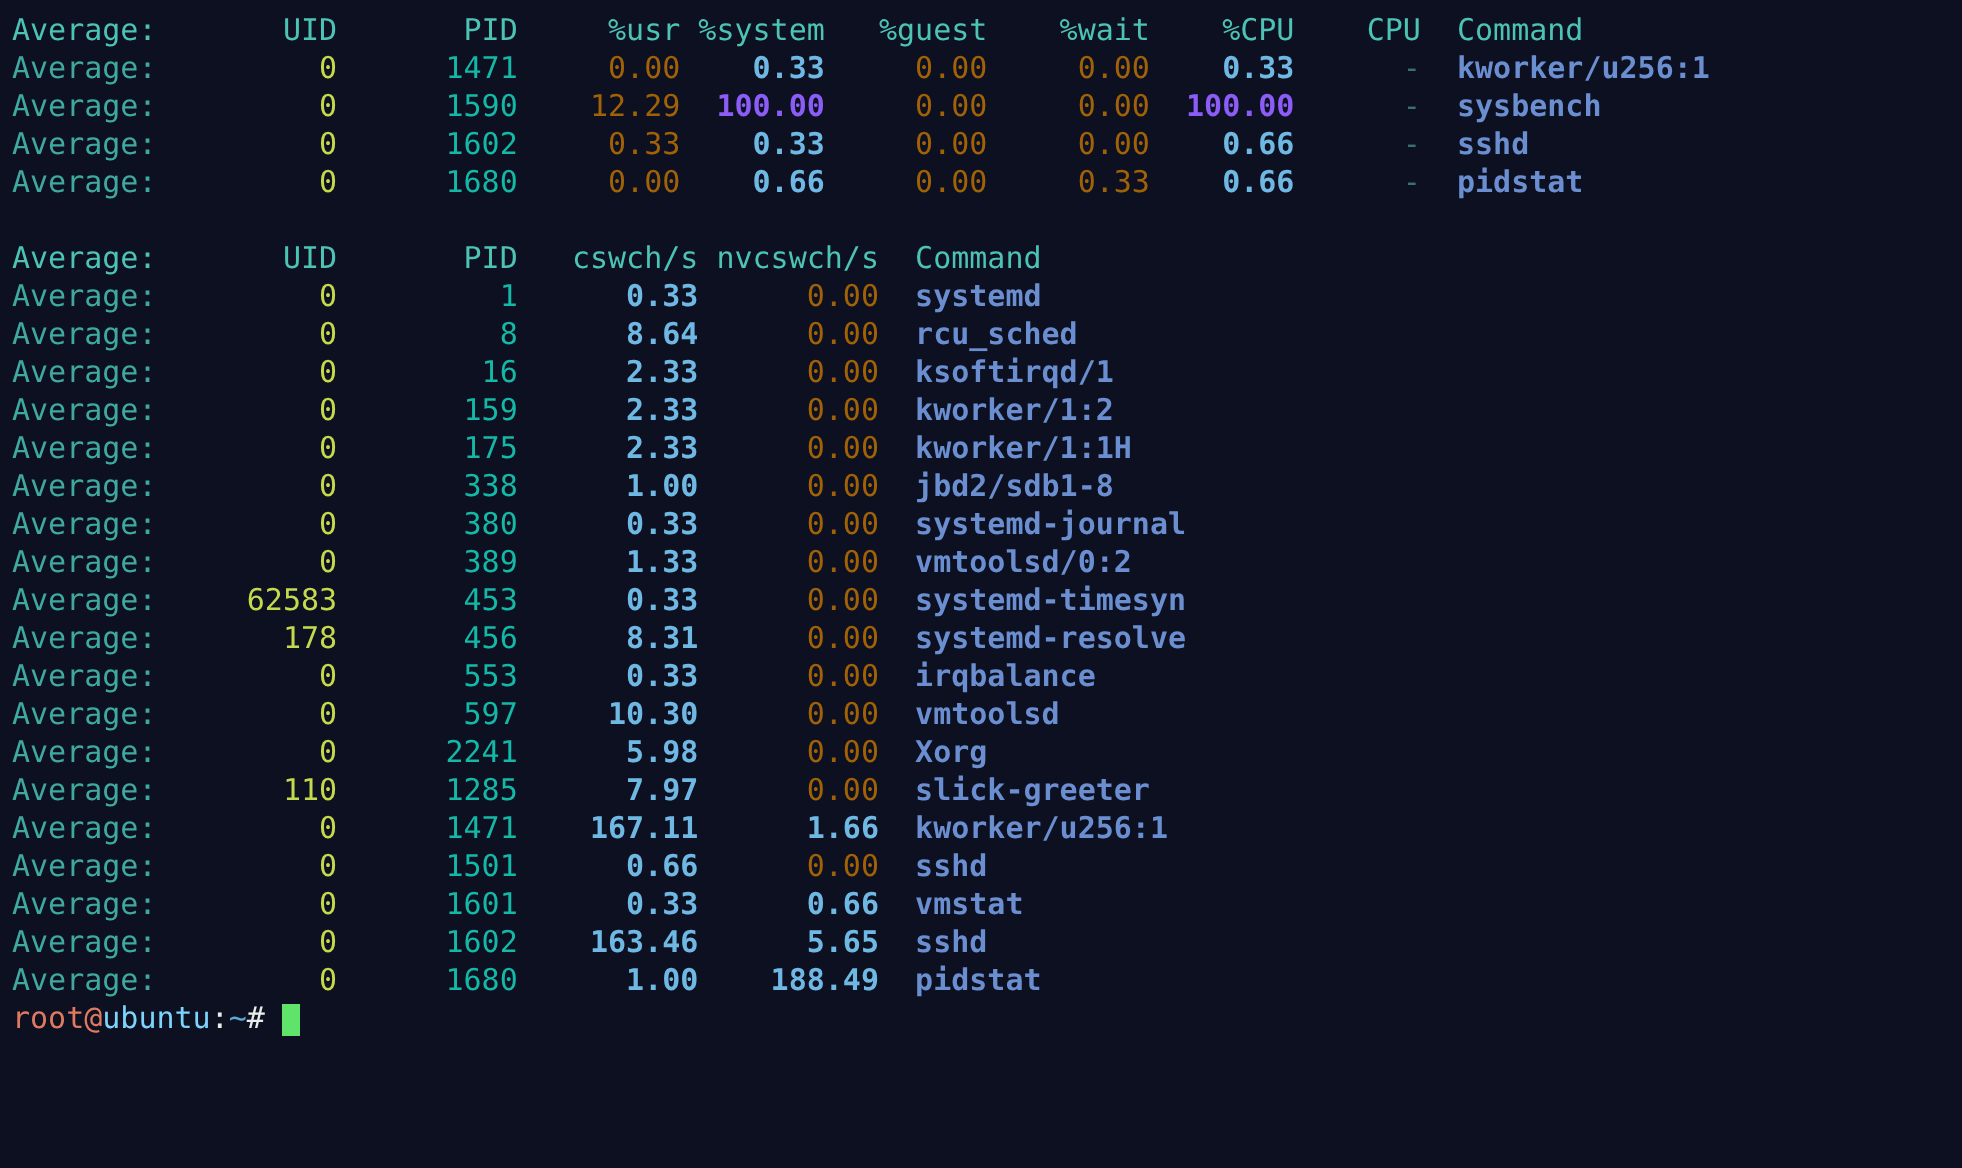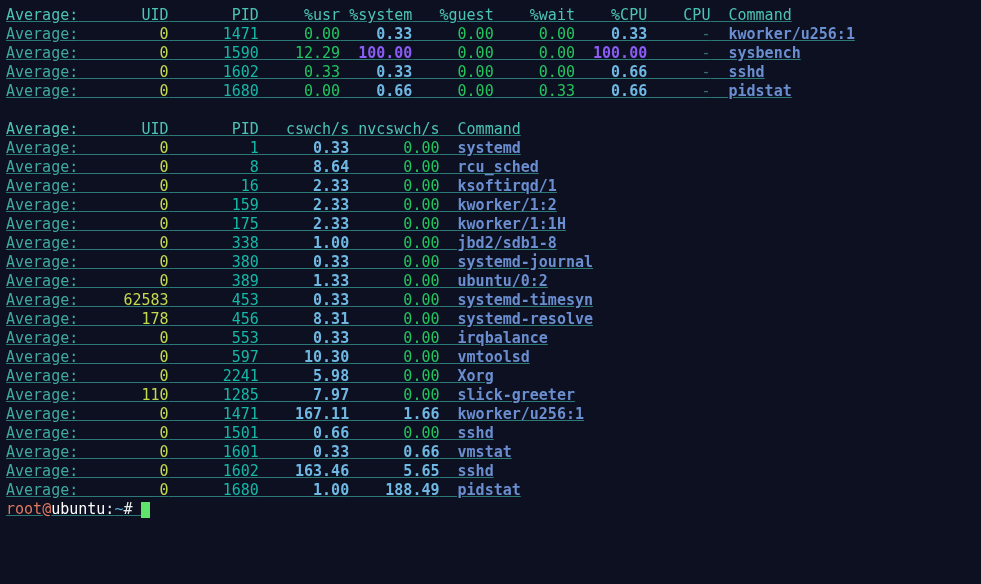--- a/index.html
+++ b/index.html
@@ -5,33 +5,33 @@
   html,body{
     margin:0;padding:0;
     background:#0c1021;
     color:#2b7a78;
     font-family:Consolas,"DejaVu Sans Mono","Liberation Mono",monospace;
     font-size:15px;
     line-height:19px;
     width:981px;height:584px;
     overflow:hidden;
   }
-  .term{padding:6px 6px 6px 6px;text-decoration:underline;}
+  .term{padding:6px 6px 6px 6px;}
   .row{white-space:pre;}
   .lbl{color:#3fa9a0;} 
   .hdr{color:#4dc3b5;} 
   .uid{color:#c5d94c;} 
   .pid{color:#14b8a6;} 
-  .val{color:#22c55e;} 
+  .val{color:#a16207;} 
   .valb{color:#6fb8e3;font-weight:bold;}
   .red{color:#8b5cf6;font-weight:bold;}
   .cmd{color:#6a8ecf;font-weight:bold;}
   .dash{color:#3b6f78;}
   .prompt-user{color:#e07a5f;text-align:center;}
-  .prompt-host{color:#ffffff;text-align:center;}
+  .prompt-host{color:#7dd3fc;text-align:center;}
   .prompt-path{color:#5fa8d3;}
   .prompt-sym{color:#e8edea;}
   .cursor{
     display:inline-block;width:9px;height:16px;
     background:#5fe36a;vertical-align:text-bottom;
   }
   .gap{height:19px;}
 </style>
 </head>
 <body>
@@ -52,21 +52,21 @@
 <div class="row"><span class="hdr">Average:</span><span class="hdr" id="h2-uid">       UID</span><span class="hdr" id="h2-pid">       PID</span><span class="hdr" id="h2-cswch">   cswch/s</span><span class="hdr" id="h2-nvcswch"> nvcswch/s</span><span class="hdr" id="h2-cmd">  Command</span></div>
 
 <div id="table2-body">
       <div class="row"><span class="lbl">Average:</span><span class="uid">         0</span><span class="pid">         1</span><span class="valb">      0.33</span><span class="val">      0.00</span><span class="cmd">  systemd</span></div>
       <div class="row"><span class="lbl">Average:</span><span class="uid">         0</span><span class="pid">         8</span><span class="valb">      8.64</span><span class="val">      0.00</span><span class="cmd">  rcu_sched</span></div>
       <div class="row"><span class="lbl">Average:</span><span class="uid">         0</span><span class="pid">        16</span><span class="valb">      2.33</span><span class="val">      0.00</span><span class="cmd">  ksoftirqd/1</span></div>
       <div class="row"><span class="lbl">Average:</span><span class="uid">         0</span><span class="pid">       159</span><span class="valb">      2.33</span><span class="val">      0.00</span><span class="cmd">  kworker/1:2</span></div>
       <div class="row"><span class="lbl">Average:</span><span class="uid">         0</span><span class="pid">       175</span><span class="valb">      2.33</span><span class="val">      0.00</span><span class="cmd">  kworker/1:1H</span></div>
       <div class="row"><span class="lbl">Average:</span><span class="uid">         0</span><span class="pid">       338</span><span class="valb">      1.00</span><span class="val">      0.00</span><span class="cmd">  jbd2/sdb1-8</span></div>
       <div class="row"><span class="lbl">Average:</span><span class="uid">         0</span><span class="pid">       380</span><span class="valb">      0.33</span><span class="val">      0.00</span><span class="cmd">  systemd-journal</span></div>
-      <div class="row"><span class="lbl">Average:</span><span class="uid">         0</span><span class="pid">       389</span><span class="valb">      1.33</span><span class="val">      0.00</span><span class="cmd">  ubuntu/0:2</span></div>
+      <div class="row"><span class="lbl">Average:</span><span class="uid">         0</span><span class="pid">       389</span><span class="valb">      1.33</span><span class="val">      0.00</span><span class="cmd">  vmtoolsd/0:2</span></div>
       <div class="row"><span class="lbl">Average:</span><span class="uid">     62583</span><span class="pid">       453</span><span class="valb">      0.33</span><span class="val">      0.00</span><span class="cmd">  systemd-timesyn</span></div>
       <div class="row"><span class="lbl">Average:</span><span class="uid">       178</span><span class="pid">       456</span><span class="valb">      8.31</span><span class="val">      0.00</span><span class="cmd">  systemd-resolve</span></div>
       <div class="row"><span class="lbl">Average:</span><span class="uid">         0</span><span class="pid">       553</span><span class="valb">      0.33</span><span class="val">      0.00</span><span class="cmd">  irqbalance</span></div>
       <div class="row"><span class="lbl">Average:</span><span class="uid">         0</span><span class="pid">       597</span><span class="valb">     10.30</span><span class="val">      0.00</span><span class="cmd">  vmtoolsd</span></div>
       <div class="row"><span class="lbl">Average:</span><span class="uid">         0</span><span class="pid">      2241</span><span class="valb">      5.98</span><span class="val">      0.00</span><span class="cmd">  Xorg</span></div>
       <div class="row"><span class="lbl">Average:</span><span class="uid">       110</span><span class="pid">      1285</span><span class="valb">      7.97</span><span class="val">      0.00</span><span class="cmd">  slick-greeter</span></div>
       <div class="row"><span class="lbl">Average:</span><span class="uid">         0</span><span class="pid">      1471</span><span class="valb">    167.11</span><span class="valb">      1.66</span><span class="cmd">  kworker/u256:1</span></div>
       <div class="row"><span class="lbl">Average:</span><span class="uid">         0</span><span class="pid">      1501</span><span class="valb">      0.66</span><span class="val">      0.00</span><span class="cmd">  sshd</span></div>
       <div class="row"><span class="lbl">Average:</span><span class="uid">         0</span><span class="pid">      1601</span><span class="valb">      0.33</span><span class="valb">      0.66</span><span class="cmd">  vmstat</span></div>
       <div class="row"><span class="lbl">Average:</span><span class="uid">         0</span><span class="pid">      1602</span><span class="valb">    163.46</span><span class="valb">      5.65</span><span class="cmd">  sshd</span></div>

